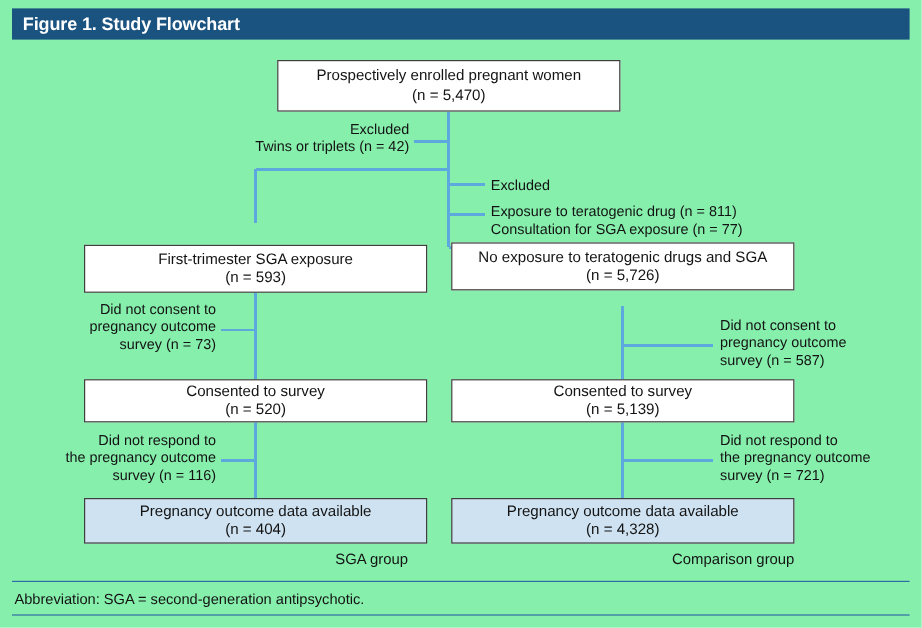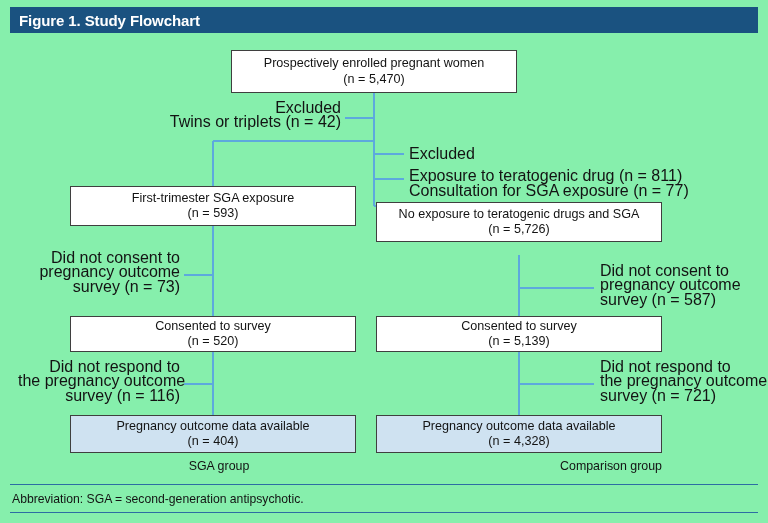--- a/index.html
+++ b/index.html
@@ -66,21 +66,21 @@
   }
   .node.filled {
     background: #cfe2f1;
     border-color: #3f3f3f;
   }
   .node .ln { display: block; white-space: nowrap; }
 
   
   .annot {
     position: absolute;
-    font-size: 16px;
+    font-size: 12px;
     line-height: 14.4px;
     color: #131313;
     white-space: nowrap;
   }
   .annot.right-al { text-align: right; }
   .annot.left-al  { text-align: left; }
   .annot .ln { display: block; }
 
   
   .group-caption {
@@ -144,21 +144,21 @@
       <line x1="519" y1="352" x2="519" y2="415"></line>
       <line x1="519" y1="384" x2="594" y2="384"></line>
     </g>
   </svg>
 
   <div class="node" style="left:231px; top:50px; width:286px; height:43px;">
     <span class="ln">Prospectively enrolled pregnant women</span>
     <span class="ln">(n = 5,470)</span>
   </div>
 
-  <div class="node" style="left:70px; top:186px; width:286px; height:40px;">
+  <div class="node" style="left:70px; top:204px; width:286px; height:40px;">
     <span class="ln">First-trimester SGA exposure</span>
     <span class="ln">(n = 593)</span>
   </div>
 
   <div class="node" style="left:376px; top:202px; width:286px; height:40px;">
     <span class="ln">No exposure to teratogenic drugs and SGA</span>
     <span class="ln">(n = 5,726)</span>
   </div>
 
   <div class="node" style="left:70px; top:316px; width:286px; height:36px;">
@@ -209,20 +209,20 @@
     <span class="ln">the pregnancy outcome</span>
     <span class="ln">survey (n = 116)</span>
   </div>
 
   <div class="annot left-al" style="left:600px; top:360px; width:166px;">
     <span class="ln">Did not respond to</span>
     <span class="ln">the pregnancy outcome</span>
     <span class="ln">survey (n = 721)</span>
   </div>
 
-  <div class="group-caption" style="left:76px; top:459px; width:286px;">SGA group</div>
+  <div class="group-caption" style="left:54px; top:459px; width:286px;text-align:right;">SGA group</div>
   <div class="group-caption" style="left:376px; top:459px; width:286px;text-align:right;">Comparison group</div>
 
   <div class="rule" style="top:484px;"></div>
   <div class="footnote" style="top:492px;">Abbreviation: SGA = second-generation antipsychotic.</div>
   <div class="rule" style="top:512px;"></div>
 
 </div>
 
 </body></html>

